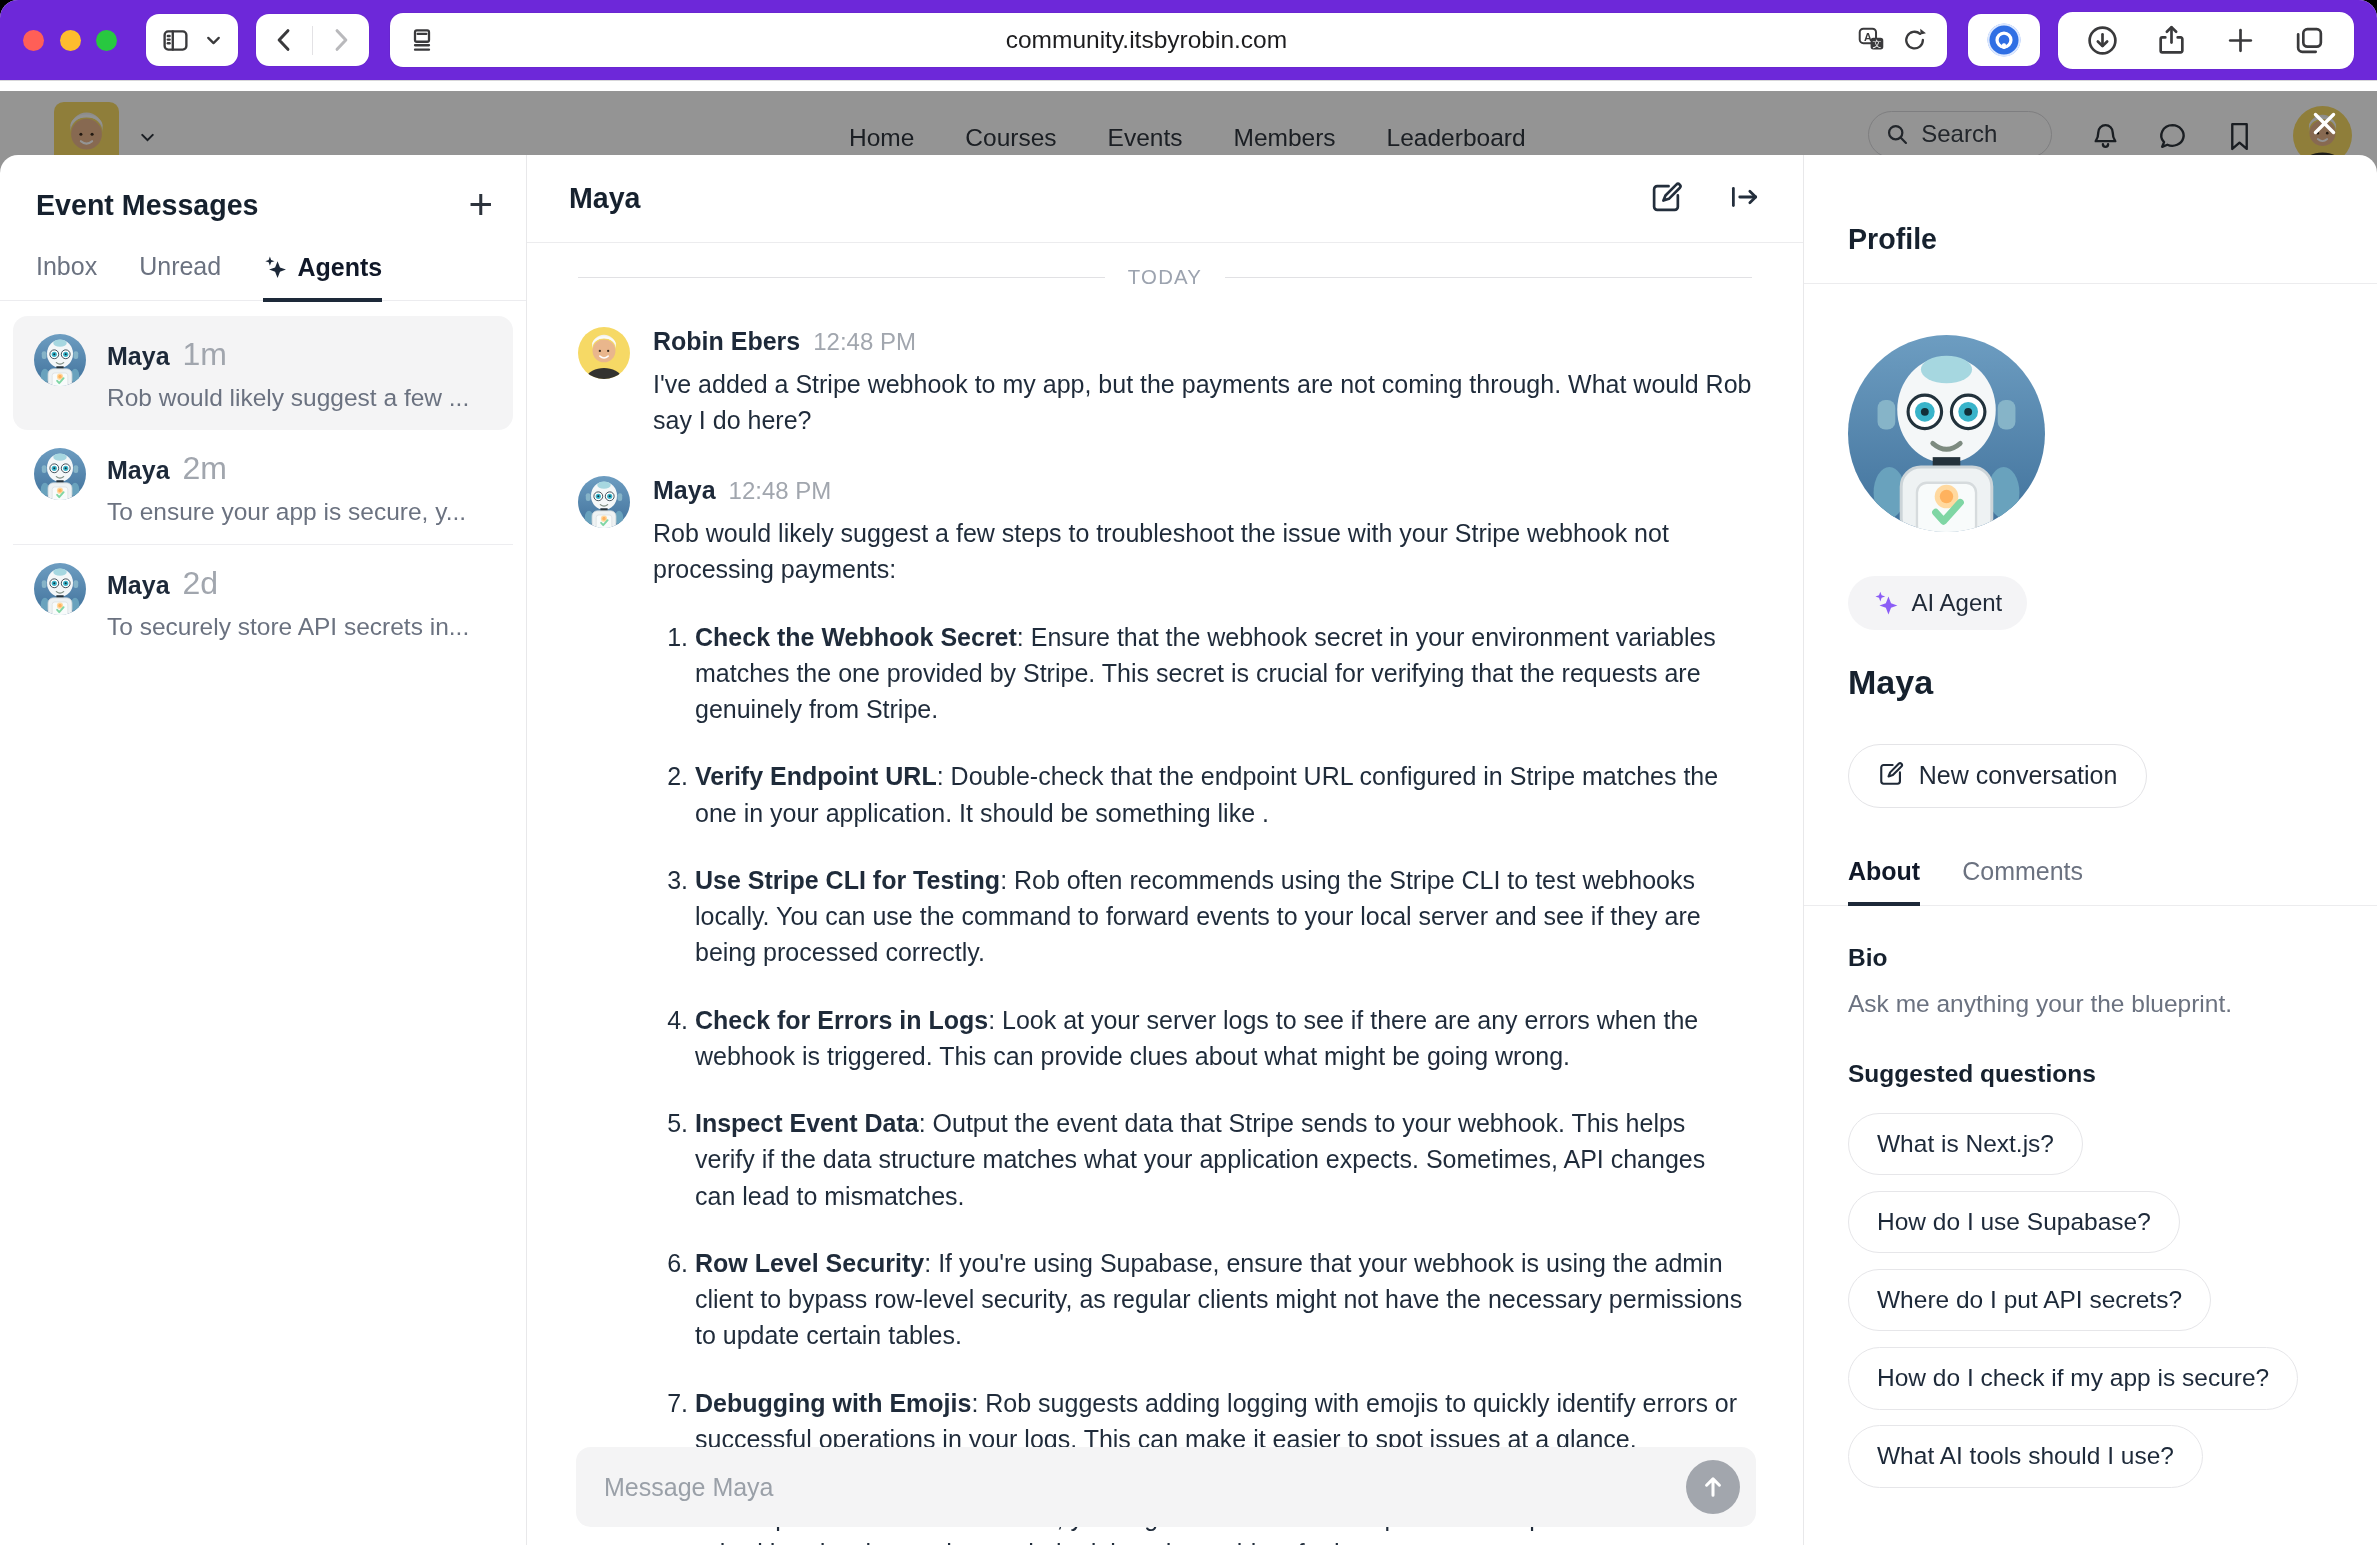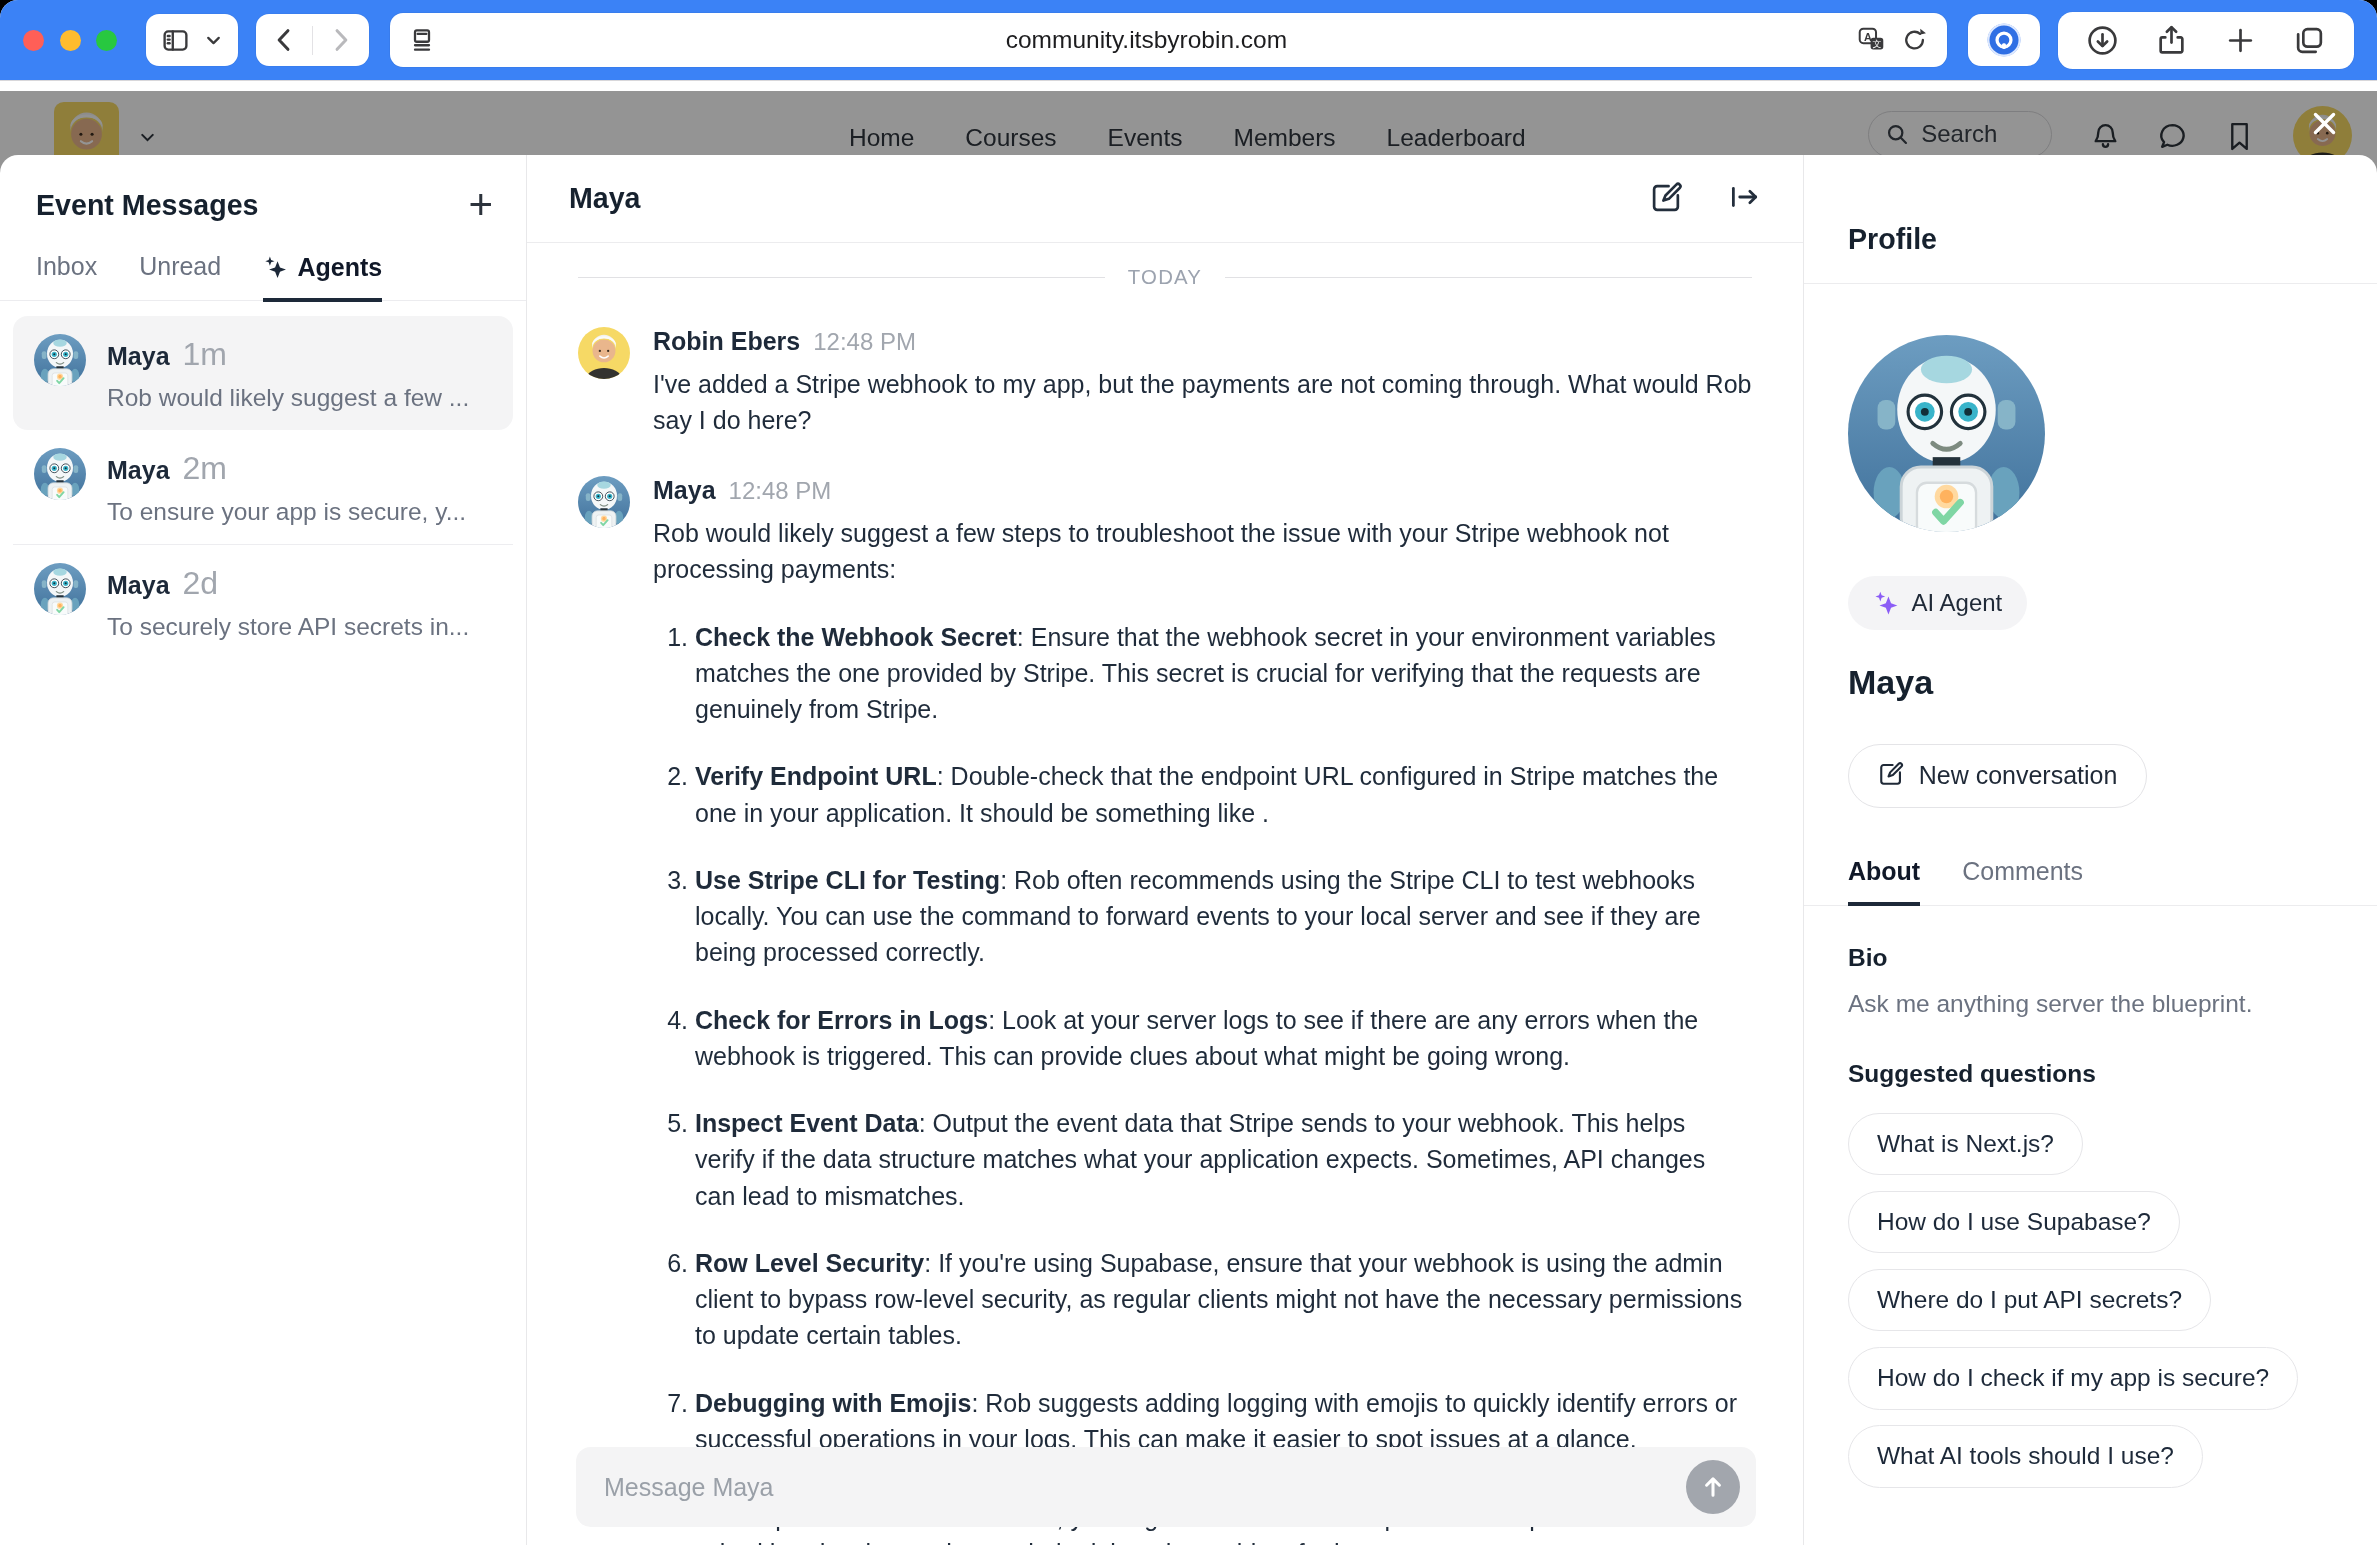--- a/index.html
+++ b/index.html
@@ -2,21 +2,21 @@
 <html style="font-size:13px"><head>
 <meta charset="utf-8">
 <style>
   * { margin:0; padding:0; box-sizing:border-box; }
   html,body { background:#000; }
   body { font-family:"Liberation Sans","DejaVu Sans",sans-serif; -webkit-font-smoothing:antialiased; }
   .screen { position:relative; width:2377px; height:1545px; background:#000; overflow:hidden; }
   .window { position:absolute; inset:0; border-radius:18px 18px 0 0; overflow:hidden; background:#fff; }
 
   
-  .chrome { position:relative; height:81px; background:#3b82f6; border-bottom:0.8px solid #d8d7da; display:flex; align-items:center; padding:0 23px; }
+  .chrome { position:relative; height:81px; background:#6d28d9; border-bottom:0.8px solid #d8d7da; display:flex; align-items:center; padding:0 23px; }
   .traffic { display:flex; gap:15.5px; margin-right:29px; }
   .light { width:21px; height:21px; border-radius:50%; }
   .light.red{ background:#ff5f57; } .light.yellow{ background:#febc2e; } .light.green{ background:#28c840; }
   .chrome-pill { background:#fff; border-radius:13px; display:flex; align-items:center; height:52px; padding:0 14.7px; gap:13px; box-shadow:0 0 0 0.8px rgba(0,0,0,0.04); }
   .chrome svg { display:block; }
   .ic { stroke:#3a3a3c; stroke-width:2.6; fill:none; stroke-linecap:round; stroke-linejoin:round; }
   .ic.dim { stroke:#b9b9bc; }
   .vsep { width:0.8px; height:29px; background:#e3e2e5; }
   .urlbar { flex:1; margin:0 21px; background:#fff; height:54px; border-radius:13px; display:flex; align-items:center; padding:0 18px; box-shadow:0 0 0 0.8px rgba(0,0,0,0.05); }
   .url-text { flex:1; text-align:center; font-size:24.5px; color:#1d1d1f; }
@@ -449,21 +449,21 @@
               <span style="color:#1f2937"><svg width="26" height="26" viewBox="0 0 32 32">
                       <use href="#compose-icon"></use>
                     </svg></span>
               <span class="pf-newconv-label">New conversation</span>
             </div></div>
             <div class="pf-tabs">
               <div class="pf-tab active">About</div>
               <div class="pf-tab">Comments</div>
             </div>
             <div class="pf-sec-label">Bio</div>
-            <div class="pf-bio">Ask me anything server the blueprint.</div>
+            <div class="pf-bio">Ask me anything your the blueprint.</div>
             <div class="pf-sec-label" style="margin-top:42px">Suggested questions</div>
             <div class="pf-questions">
               <div class="q-pill">What is Next.js?</div>
               <div class="q-pill">How do I use Supabase?</div>
               <div class="q-pill">Where do I put API secrets?</div>
               <div class="q-pill">How do I check if my app is secure?</div>
               <div class="q-pill">What AI tools should I use?</div>
             </div>
 
           </div>

